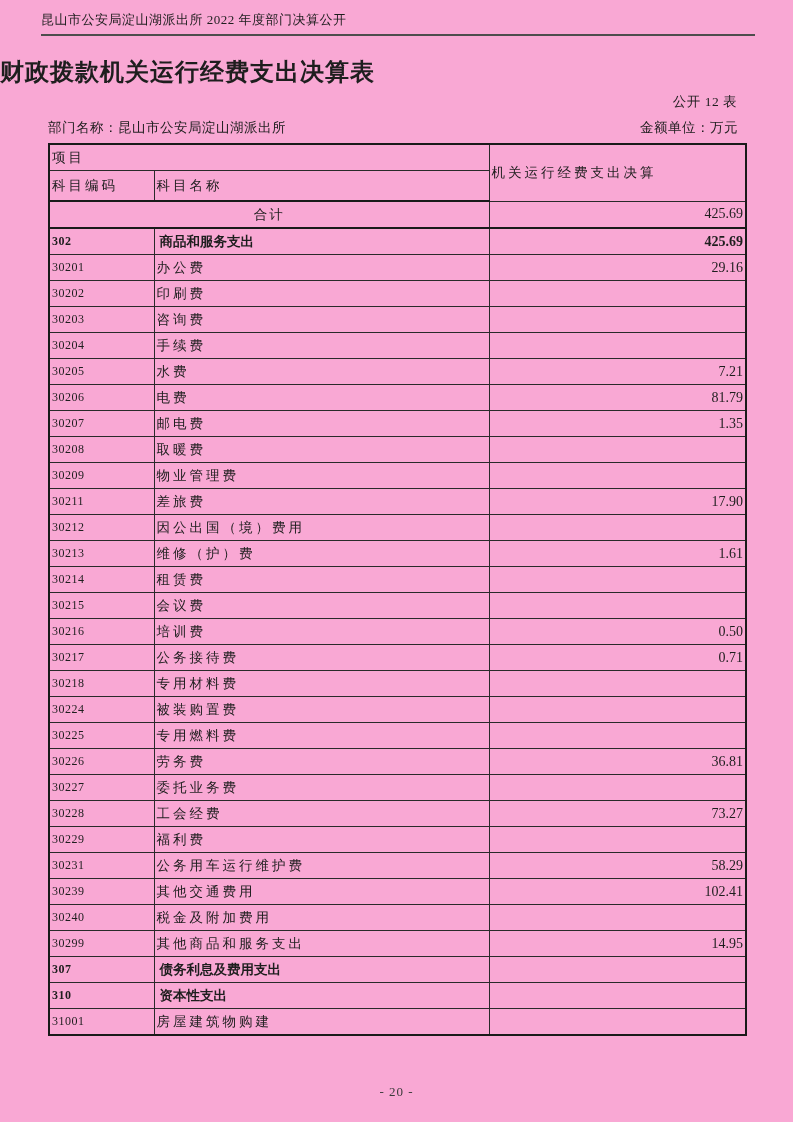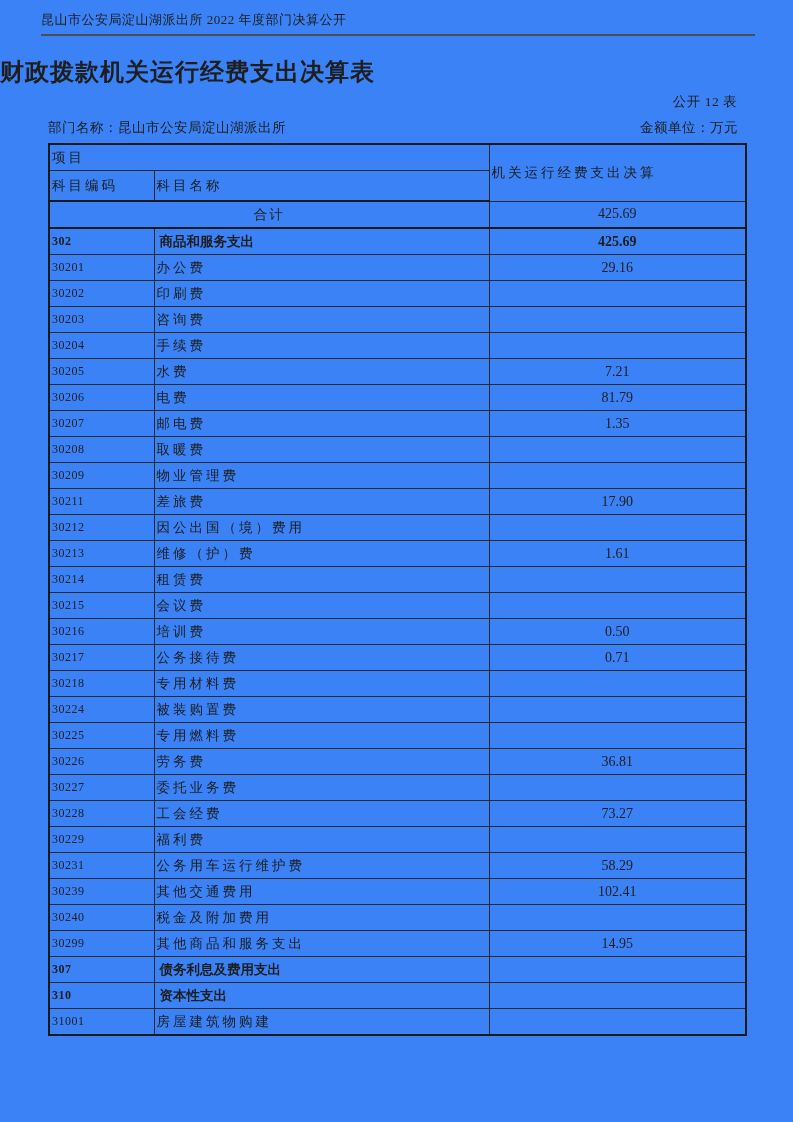--- a/index.html
+++ b/index.html
@@ -1,19 +1,19 @@
 <!DOCTYPE html>
 <html><head>
 <meta charset="utf-8">
 <style>
   html, body { margin:0; padding:0; background:#ffffff; }
   .page {
     position:relative;
     width:793px; height:1122px;
-    background:#3b82f6;
+    background:#f9a8d4;
     font-family:"Liberation Serif","DejaVu Serif",serif;
     color:#1e1e1e;
     overflow:hidden;
   }
   .doc-header {
     position:absolute; left:41px; top:11px; width:714px;
     font-size:13px; letter-spacing:0.5px;
     padding-bottom:5px;
     border-bottom:2px solid #4d4d4d;
     white-space:nowrap;
@@ -46,21 +46,21 @@
     overflow:hidden; white-space:nowrap;
   }
   thead td { text-align:left; letter-spacing:3px; }
   thead tr.h1 td { height:25px; }
   thead tr.h2 td { height:29px; border-bottom:2px solid #1a1a1a; }
   td.value-head { border-bottom:2px solid #1a1a1a; }
   tr.total-row td { border-bottom:2px solid #1a1a1a; }
   td.total-cell { text-align:center; letter-spacing:2px; }
   td.code-cell { text-align:left; padding-left:6px; font-size:12px; letter-spacing:0.5px; }
   td.name-cell { text-align:left; padding-left:17px; letter-spacing:3px; }
-  td.value-cell { text-align:center; padding-right:8px; font-size:14px;margin-top:12px; }
+  td.value-cell { text-align:right; padding-right:8px; font-size:14px;margin-top:12px; }
   tr.bold-row td { font-weight:700; }
   tr.bold-row td.name-cell { padding-left:5px; letter-spacing:0; }
   .page-number {
     position:absolute; bottom:22px; left:0; width:100%;
     text-align:center; font-size:13px; letter-spacing:1px; color:#3a3a3a;
   }
 </style>
 </head>
 <body>
 
@@ -249,14 +249,15 @@
       <td class="value-cell"></td>
     </tr>
         <tr>
       <td class="code-cell">31001</td>
       <td class="name-cell">房屋建筑物购建</td>
       <td class="value-cell"></td>
     </tr>
       </tbody>
   </table>
 
+  <div class="page-number">- 20 -</div>
 
 </div>
 
 </body></html>

